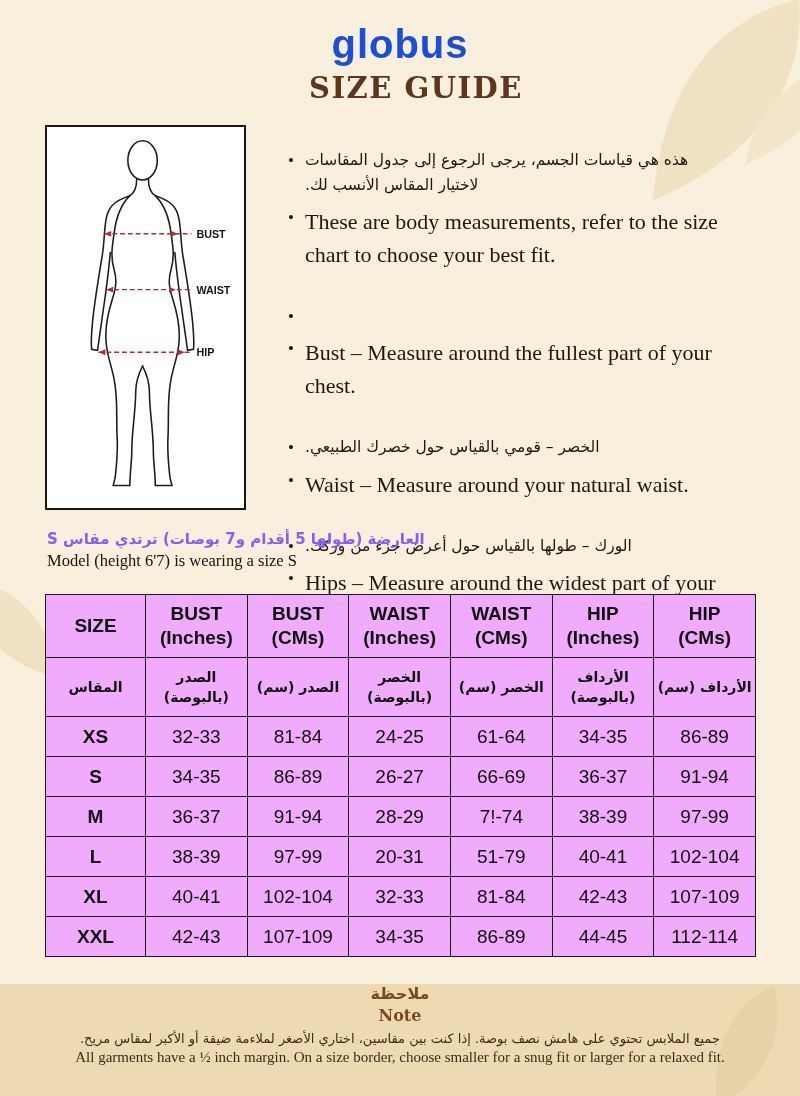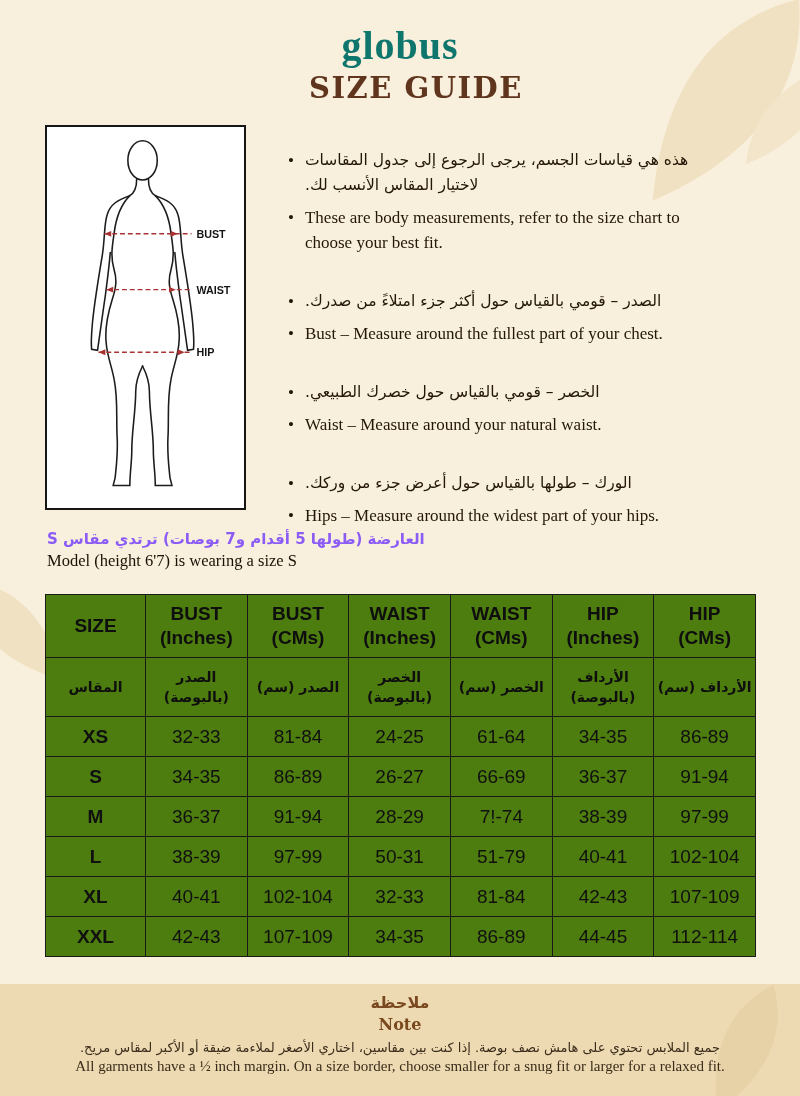--- a/index.html
+++ b/index.html
@@ -7,56 +7,56 @@
         font-family:"Liberation Serif",serif;color:#241708;}
 
   
   .leaf{position:absolute;z-index:0;}
   .leaf-top-right{right:-40px;top:-34px;width:230px;height:270px;transform:rotate(36deg);}
   .leaf-left{left:-42px;top:556px;width:115px;height:150px;transform:rotate(-44deg);}
   .leaf-note{right:-20px;top:-10px;width:150px;height:150px;transform:rotate(24deg);opacity:.55;}
 
   
   .brand{position:absolute;top:22px;left:0;width:100%;text-align:center;z-index:2;
-         font-family:Liberation Serif, serif;font-weight:700;font-size:40px;letter-spacing:1px;color:#0f766e;}
+         font-family:Liberation Sans, sans-serif;font-weight:700;font-size:40px;letter-spacing:1px;color:#1d4ed8;}
   .title{position:absolute;top:71px;left:16px;width:100%;text-align:center;z-index:2;
          font-family:"DejaVu Serif",serif;font-weight:700;font-size:29px;letter-spacing:1.5px;color:#5f351d;}
 
   
   .figure-box{position:absolute;left:45px;top:125px;width:201px;height:385px;background:#fff;
               border:2px solid #161616;z-index:2;box-sizing:border-box;}
   .figure-box svg{position:absolute;left:0;top:6px;width:197px;height:372px;}
   .m-label{font-family:"Liberation Sans",sans-serif;font-weight:bold;font-size:11px;fill:#141414;}
 
   
   .instructions{position:absolute;left:288px;top:148px;width:436px;z-index:2;list-style:none;margin:0;padding:0;}
   .group{margin-bottom:33px;}
   .bullet{display:flex;gap:11px;margin-bottom:7px;}
   .dot{flex:0 0 auto;font-size:17px;line-height:1.5;color:#241708;}
-  .txt{font-size:17px;line-height:1.5;color:#241708;}
+  .txt{font-size:22px;line-height:1.5;color:#241708;}
   .txt.ar{font-family:"DejaVu Sans",sans-serif;font-size:15.5px;line-height:1.6;text-align:left;}
 
   
   .model-note{position:absolute;left:47px;top:530px;z-index:2;}
   .mn-ar{font-family:"DejaVu Sans",sans-serif;font-size:15px;font-weight:700;color:#8b5cf6;text-align:left;}
   .mn-en{font-size:16.5px;margin-top:3px;color:#1c1106;}
 
   
-  .size-table{position:absolute;left:45px;top:594px;width:711px;z-index:2;background:#4d7c0f;
+  .size-table{position:absolute;left:45px;top:594px;width:711px;z-index:2;background:#f0abfc;
               border-collapse:collapse;table-layout:fixed;}
   .size-table th,.size-table td{border:1.5px solid #1a1a1a;text-align:center;vertical-align:middle;padding:0;}
   .hdr-en th{font-family:"Liberation Sans",sans-serif;font-weight:700;font-size:19px;height:62px;line-height:1.25;color:#0e0e0e;}
   .hdr-ar th{font-family:"DejaVu Sans",sans-serif;font-weight:700;font-size:14px;height:58px;line-height:1.45;color:#0e0e0e;}
   .size-table tbody td{font-family:"Liberation Sans",sans-serif;font-size:19px;height:39px;color:#101010;}
   .size-table tbody td.size-cell{font-weight:700;}
   .hl{display:block;}
 
   
   .note-section{position:absolute;left:0;top:984px;width:800px;height:112px;background:#eddab2;z-index:1;
-                text-align:center;box-sizing:border-box;padding-top:9px;overflow:hidden;}
+                text-align:center;box-sizing:border-box;overflow:hidden;}
   .note-title-ar{font-family:"DejaVu Sans",sans-serif;font-weight:700;font-size:16px;color:#7a4920;position:relative;z-index:2;}
   .note-title-en{font-family:"DejaVu Serif",serif;font-weight:700;font-size:16px;color:#7a4920;margin-top:3px;position:relative;z-index:2;}
   .note-body-ar{font-family:"DejaVu Sans",sans-serif;font-size:13px;color:#3a2c1b;margin-top:6px;position:relative;z-index:2;}
   .note-body-en{font-family:"Liberation Serif",serif;font-size:15px;color:#3a2c1b;margin-top:3px;position:relative;z-index:2;}
 </style>
 </head>
 <body>
 
 <div class="page">
 
@@ -106,21 +106,20 @@
         <span class="txt ar" dir="rtl">هذه هي قياسات الجسم، يرجى الرجوع إلى جدول المقاسات لاختيار المقاس الأنسب لك.</span>
       </div>
       <div class="bullet">
         <span class="dot">•</span>
         <span class="txt">These are body measurements, refer to the size chart to choose your best fit.</span>
       </div>
     </li>
     <li class="group">
       <div class="bullet">
         <span class="dot">•</span>
-        <span class="txt ar" dir="rtl">الصدر – قومي بالقياس حول أكثر جزء امتلاءً من صدرك.</span>
       </div>
       <div class="bullet">
         <span class="dot">•</span>
         <span class="txt">Bust – Measure around the fullest part of your chest.</span>
       </div>
     </li>
     <li class="group">
       <div class="bullet">
         <span class="dot">•</span>
         <span class="txt ar" dir="rtl">الخصر – قومي بالقياس حول خصرك الطبيعي.</span>
@@ -244,21 +243,21 @@
         <td>91-94</td>
         <td>28-29</td>
         <td>7!-74</td>
         <td>38-39</td>
         <td>97-99</td>
       </tr>
       <tr>
         <td class="size-cell">L</td>
         <td>38-39</td>
         <td>97-99</td>
-        <td>50-31</td>
+        <td>20-31</td>
         <td>51-79</td>
         <td>40-41</td>
         <td>102-104</td>
       </tr>
       <tr>
         <td class="size-cell">XL</td>
         <td>40-41</td>
         <td>102-104</td>
         <td>32-33</td>
         <td>81-84</td>

